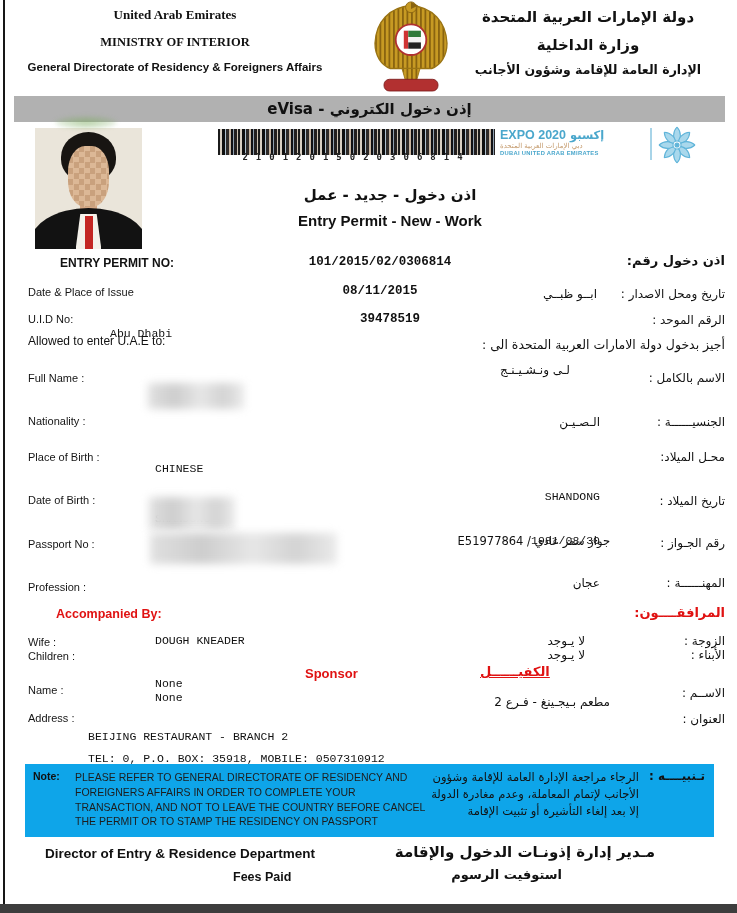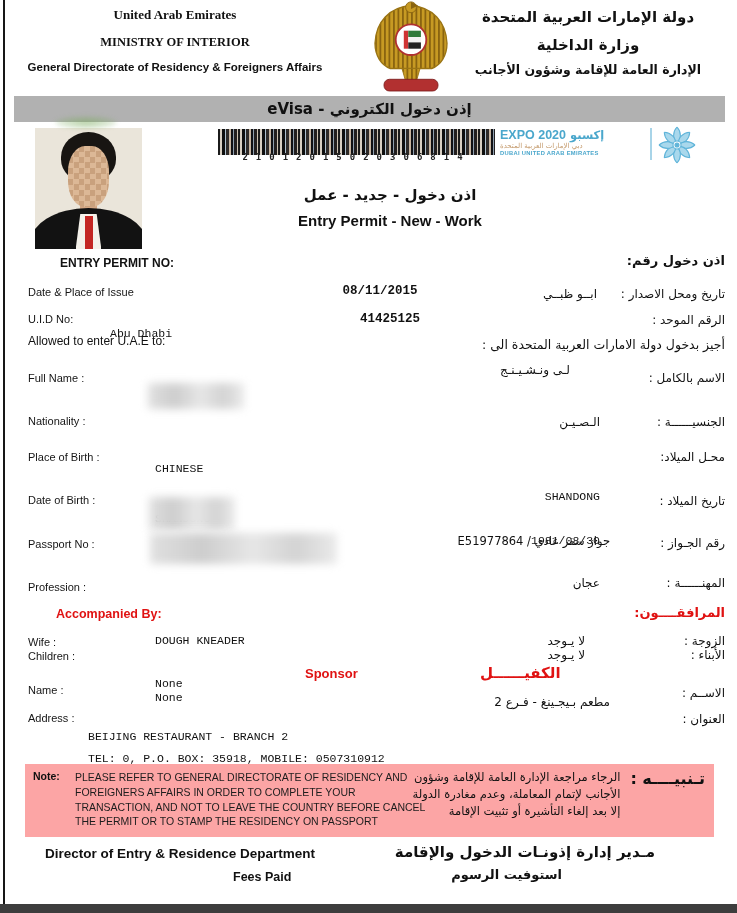--- a/index.html
+++ b/index.html
@@ -35,21 +35,21 @@
   .barcode{left:218px;top:129px;width:277px;height:26px;
     background:repeating-linear-gradient(90deg,#1b1b1b 0 2px,#d8cfc2 2px 4px,#0e0e0e 4px 7px,#aebfcd 7px 8px,
       #2e2a28 8px 11px,#c7b49e 11px 13px,#101014 13px 15px,#8f9fae 15px 16px,#221f1f 16px 19px,#cfc3b2 19px 20px);}
   .bc-digits{left:218px;top:152px;width:277px;text-align:center;font-family:"DejaVu Sans Mono",monospace;
              font-size:9px;font-weight:bold;letter-spacing:8px;color:#222;}
   .expo-text{left:500px;top:128px;width:146px;}
   .expo-row1{display:flex;flex-direction:row;gap:4px;align-items:baseline;font-weight:bold;}
   .expo-divider{left:650px;top:128px;width:2px;height:32px;background:#a8d4e8;}
   .blur-box{background:linear-gradient(90deg,#e0e0e0 0%,#cdcdcd 28%,#e7e7e7 55%,#d3d3d3 78%,#eaeaea 100%);
             filter:blur(4px);border-radius:3px;}
-  .notebox{left:25px;top:764px;width:689px;height:73px;background:#fca5a5;}
+  .notebox{left:25px;top:764px;width:689px;height:73px;background:#0ea5e9;}
   .note-en{position:absolute;left:50px;top:6px;font-size:10.5px;line-height:14.8px;color:#1d1d1d;}
   .note-ar{position:absolute;right:9px;top:5px;display:flex;direction:rtl;gap:10px;}
   .note-ar-lines{font-family:"DejaVu Sans",sans-serif;direction:rtl;font-size:11.5px;line-height:17px;text-align:right;}
 </style>
 </head>
 <body>
 
 <div class="page">
   <div class="abs left-edge"></div>
 
@@ -139,30 +139,31 @@
         <circle r="4" fill="#fff"></circle>
         <circle r="2" fill="#5fb4d9"></circle>
       </g>
     </svg>
   </div>
 
   <div class="abs ctr sans-b" style="left:230px;top:212px;width:320px;font-size:15px;">Entry Permit - New - Work</div>
   <div class="abs ctr ar-b" style="left:230px;top:186px;width:320px;font-size:15px;">اذن دخول - جديد - عمل</div>
 
   <div class="abs sans-b" style="left:28px;top:256px;font-size:12px;padding-left:32px;">ENTRY PERMIT NO:</div>
+  <div class="abs ctr mono-b" style="left:280px;top:255px;width:200px;">101/2015/02/0306814</div>
   <div class="abs ar-b r12" style="top:253px;font-size:13px;">اذن دخول رقم:</div>
 
   <div class="abs en-lbl" style="left:28px;top:286px;">Date &amp; Place of Issue</div>
   <div class="abs mono" style="left:110px;top:285px;">Abu Dhabi</div>
   <div class="abs ctr mono-b" style="left:280px;top:284px;width:200px;">08/11/2015</div>
   <div class="abs ar r12" style="top:287px;">تاريخ ومحل الاصدار :</div>
   <div class="abs ar" style="right:140px;top:287px;">ابــو  ظبــي</div>
 
   <div class="abs en-lbl" style="left:28px;top:313px;">U.I.D No:</div>
-  <div class="abs ctr mono-b" style="left:280px;top:312px;width:220px;">41425125</div>
+  <div class="abs ctr mono-b" style="left:280px;top:312px;width:220px;">39478519</div>
   <div class="abs ar r12" style="top:313px;">الرقم الموحد :</div>
 
   <div class="abs" style="left:28px;top:334px;font-size:12px;">Allowed to enter U.A.E to:</div>
   <div class="abs ar r12" style="top:337px;font-size:12.5px;">أجيز بدخول دولة الامارات العربية المتحدة الى :</div>
 
   <div class="abs en-lbl" style="left:28px;top:372px;">Full Name :</div>
   <div class="abs blur-box" style="left:148px;top:383px;width:96px;height:26px;"></div>
   <div class="abs ar" style="right:167px;top:363px;">لـى  ونـشـيـنـج</div>
   <div class="abs ar r12" style="top:371px;">الاسم بالكامل :</div>
 
@@ -198,41 +199,41 @@
   <div class="abs mono" style="left:155px;top:635px;">None</div>
   <div class="abs ar" style="right:152px;top:634px;">لا يـوجد</div>
   <div class="abs ar r12" style="top:634px;">الزوجة :</div>
 
   <div class="abs en-lbl" style="left:28px;top:650px;">Children :</div>
   <div class="abs mono" style="left:155px;top:649px;">None</div>
   <div class="abs ar" style="right:152px;top:648px;">لا يـوجد</div>
   <div class="abs ar r12" style="top:648px;">الأبناء :</div>
 
   <div class="abs red" style="left:305px;top:666px;font-size:13px;">Sponsor</div>
-  <div class="abs ar-b red" style="left:480px;top:664px;font-size:15px;">الكفيــــــل</div>
+  <div class="abs ar-b red" style="left:480px;top:664px;font-size:13px;text-decoration:underline;">الكفيــــــل</div>
 
   <div class="abs en-lbl" style="left:28px;top:684px;">Name :</div>
   <div class="abs mono" style="left:88px;top:688px;">BEIJING RESTAURANT - BRANCH 2</div>
   <div class="abs ar" style="right:127px;top:695px;">مطعم بـيجـينغ - فـرع 2</div>
   <div class="abs ar r12" style="top:686px;">الاســم :</div>
 
   <div class="abs en-lbl" style="left:28px;top:712px;">Address :</div>
   <div class="abs mono" style="left:88px;top:710px;">TEL: 0, P.O. BOX: 35918, MOBILE: 0507310912</div>
   <div class="abs ar r12" style="top:712px;">العنوان :</div>
 
   <div class="abs notebox">
     <div style="position:absolute;left:8px;top:6px;font-weight:bold;font-size:10.5px;">Note:</div>
     <div class="note-en">
       <div>PLEASE REFER TO GENERAL DIRECTORATE OF RESIDENCY AND</div>
       <div>FOREIGNERS AFFAIRS IN ORDER TO COMPLETE YOUR</div>
       <div>TRANSACTION, AND NOT TO LEAVE THE COUNTRY BEFORE CANCEL</div>
       <div>THE PERMIT OR TO STAMP THE RESIDENCY ON PASSPORT</div>
     </div>
     <div class="note-ar">
-      <span class="ar-b" style="font-size:16px;">تـنبيــــه :</span>
+      <span class="ar-b" style="font-size:12px;">تـنبيــــه :</span>
       <div class="note-ar-lines">
         <div>الرجاء مراجعة الإدارة العامة للإقامة وشؤون</div>
         <div>الأجانب لإتمام المعاملة، وعدم مغادرة الدولة</div>
         <div>إلا بعد إلغاء التأشيرة أو تثبيت الإقامة</div>
       </div>
     </div>
   </div>
 
   <div class="abs sans-b" style="left:45px;top:846px;font-size:13.5px;">Director of Entry &amp; Residence Department</div>
   <div class="abs ar-b" style="right:82px;top:843px;font-size:15px;">مـدير إدارة إذونـات الدخول والإقامة</div>

